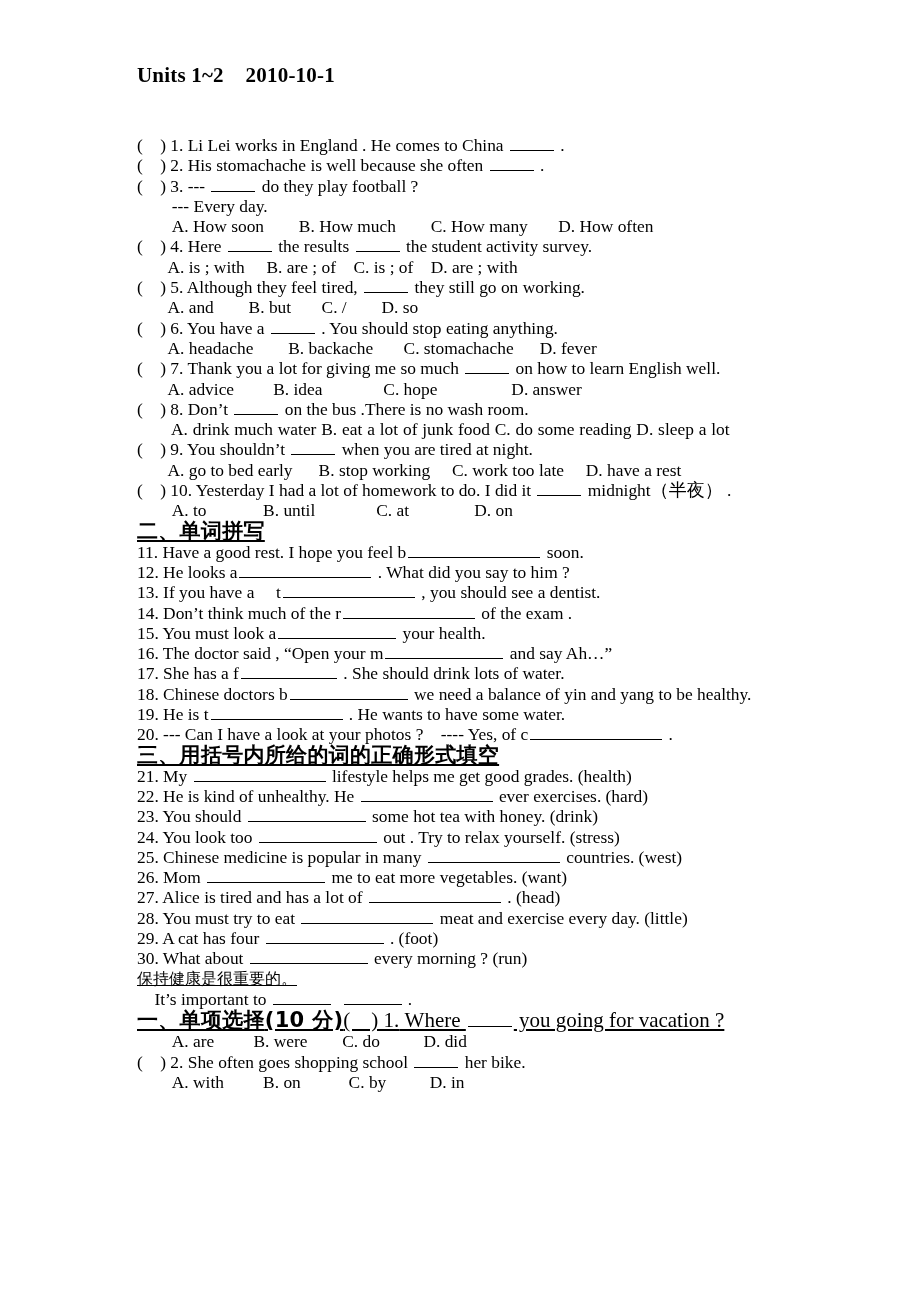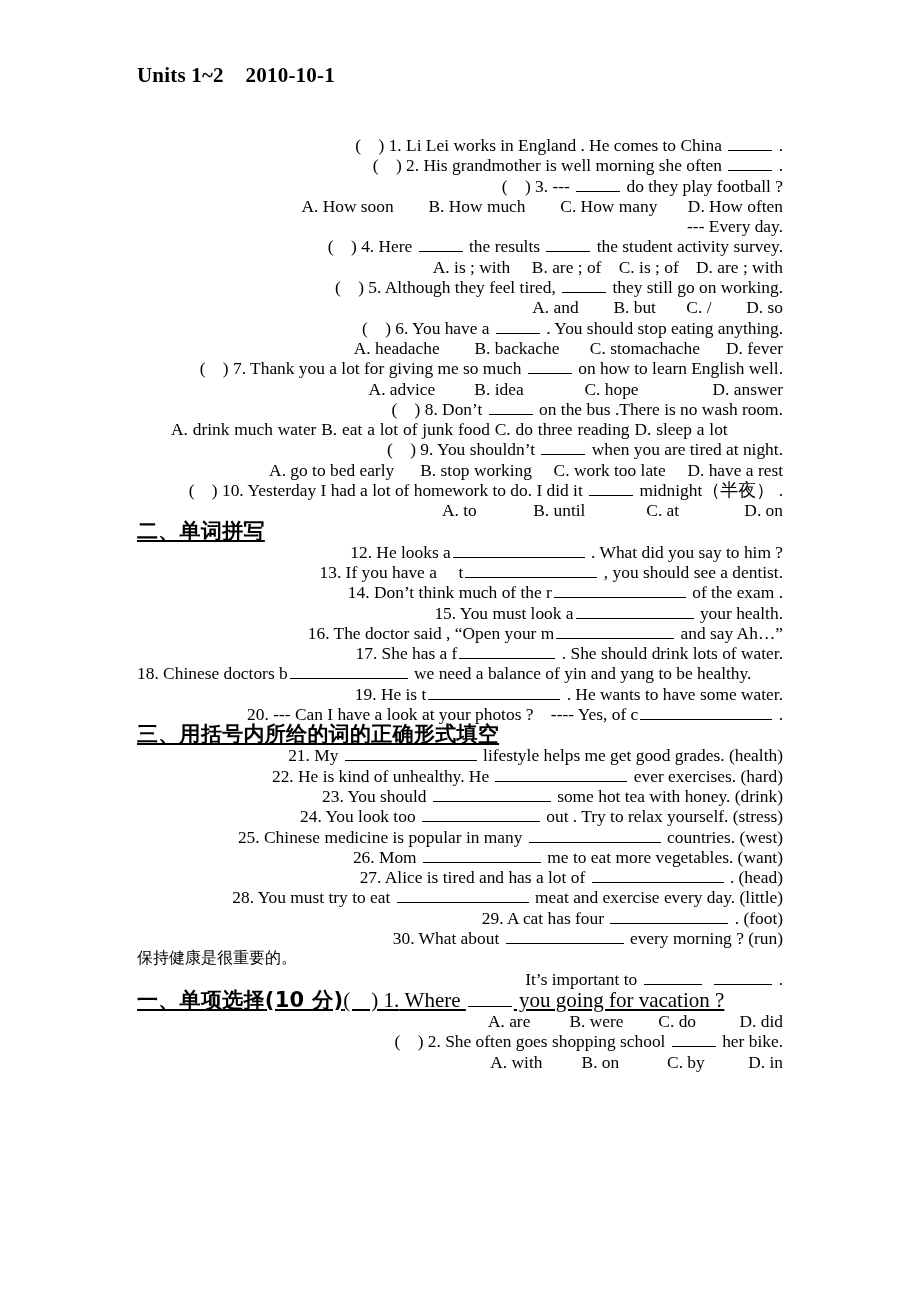--- a/index.html
+++ b/index.html
@@ -37,21 +37,20 @@
     left: 137px;
     top: 135px;
     width: 646px;
     font-size: 17.4px;
     line-height: 20.3px;
   }
   .ln {
     white-space: pre-wrap;
     margin: 0;
     padding: 0;
-    text-align: right;
   }
   
   .just {
     text-align: justify;
     text-align-last: left;
     white-space: normal;
   }
   .just.sp {
     word-spacing: 0.5px;
   }
@@ -73,20 +72,21 @@
   .sec-head .bnum {
     font-family: "DejaVu Sans", "Liberation Sans", sans-serif;
     font-weight: bold;
   }
   .cn-plain {
     font-family: "DejaVu Sans", "Liberation Sans", sans-serif;
     font-weight: normal;
     font-size: 16px;
     line-height: 20.3px;
     white-space: pre;
+    text-decoration: underline;
   }
   .cn-inline {
     font-family: "DejaVu Sans", "Liberation Sans", sans-serif;
     font-size: 18px;
   }
   
   .u {
     display: inline-block;
     border-bottom: 1.2px solid #000;
     height: 0.82em;
@@ -103,49 +103,50 @@
 <body>
 
 <div class="page">
 
   <div class="doc-title">Units 1~2    2010-10-1</div>
 
   <div class="body-block">
 
     <div class="ln"><span>(    ) 1.</span><span> Li Lei works in England . He comes to China </span><span class="u u-s"></span><span> .</span></div>
 
-    <div class="ln"><span>(    ) 2.</span><span> His grandmother is well morning she often </span><span class="u u-s"></span><span> .</span></div>
+    <div class="ln"><span>(    ) 2.</span><span> His stomachache is well because she often </span><span class="u u-s"></span><span> .</span></div>
 
     <div class="ln"><span>(    ) 3.</span><span> --- </span><span class="u u-s"></span><span> do they play football ?</span></div>
+    <div class="ln">        --- Every day.</div>
     <div class="ln">        A. How soon        B. How much        C. How many       D. How often</div>
-    <div class="ln">        --- Every day.</div>
 
     <div class="ln"><span>(    ) 4.</span><span> Here </span><span class="u u-s"></span><span> the results </span><span class="u u-s"></span><span> the student activity survey.</span></div>
     <div class="ln">       A. is ; with     B. are ; of    C. is ; of    D. are ; with</div>
 
     <div class="ln"><span>(    ) 5.</span><span> Although they feel tired, </span><span class="u u-s"></span><span> they still go on working.</span></div>
     <div class="ln">       A. and        B. but       C. /        D. so</div>
 
     <div class="ln"><span>(    ) 6.</span><span> You have a </span><span class="u u-s"></span><span> . You should stop eating anything.</span></div>
     <div class="ln">       A. headache        B. backache       C. stomachache      D. fever</div>
 
     <div class="ln"><span>(    ) 7.</span><span> Thank you a lot for giving me so much </span><span class="u u-s"></span><span> on how to learn English well.</span></div>
     <div class="ln">       A. advice         B. idea              C. hope                 D. answer</div>
 
     <div class="ln"><span>(    ) 8.</span><span> Don’t </span><span class="u u-s"></span><span> on the bus .There is no wash room.</span></div>
-    <div class="ln just sp" style="text-indent:34px;"><span>A. drink much water     B. eat a lot of junk food     C. do three    reading D. sleep a lot</span></div>
+    <div class="ln just sp" style="text-indent:34px;"><span>A. drink much water     B. eat a lot of junk food     C. do some    reading D. sleep a lot</span></div>
 
     <div class="ln"><span>(    ) 9.</span><span> You shouldn’t </span><span class="u u-s"></span><span> when you are tired at night.</span></div>
     <div class="ln">       A. go to bed early      B. stop working     C. work too late     D. have a rest</div>
 
     <div class="ln"><span>(    ) 10.</span><span> Yesterday I had a lot of homework to do. I did it </span><span class="u u-s"></span><span> midnight</span><span class="cn-inline">（半夜）</span><span> .</span></div>
     <div class="ln">        A. to             B. until              C. at               D. on</div>
 
     <div class="sec-head">二、单词拼写</div>
 
+    <div class="ln"><span>11. Have a good rest. I hope you feel b</span><span class="u u-2xl"></span><span> soon.</span></div>
     <div class="ln"><span>12. He looks a</span><span class="u u-2xl"></span><span> . What did you say to him ?</span></div>
     <div class="ln"><span>13. If you have a     t</span><span class="u u-2xl"></span><span> , you should see a dentist.</span></div>
     <div class="ln"><span>14. Don’t think much of the r</span><span class="u u-2xl"></span><span> of the exam .</span></div>
     <div class="ln"><span>15. You must look a</span><span class="u u-xl"></span><span> your health.</span></div>
     <div class="ln"><span>16. The doctor said , “Open your m</span><span class="u u-xl"></span><span> and say Ah…”</span></div>
     <div class="ln"><span>17. She has a f</span><span class="u u-l"></span><span> . She should drink lots of water.</span></div>
     <div class="ln just"><span>18.  Chinese  doctors  b</span><span class="u u-xl"></span><span>  we  need  a  balance  of  yin  and  yang  to  be healthy.</span></div>
     <div class="ln"><span>19. He is t</span><span class="u u-2xl"></span><span> . He wants to have some water.</span></div>
     <div class="ln"><span>20. --- Can I have a look at your photos ?    ---- Yes, of c</span><span class="u u-2xl"></span><span> .</span></div>
 

